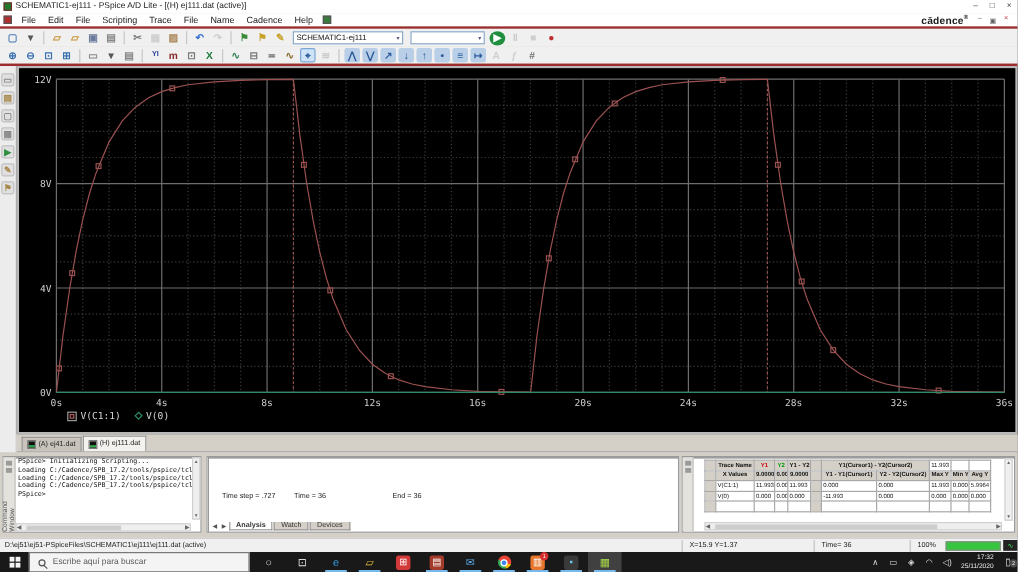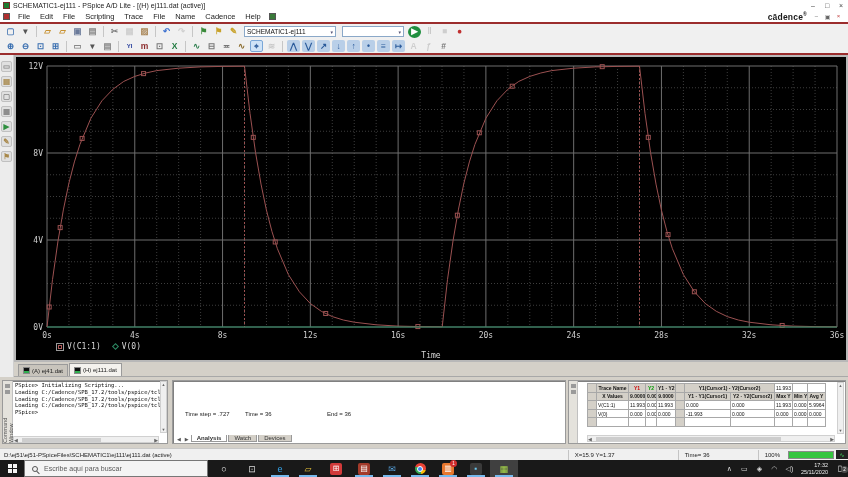--- a/index.html
+++ b/index.html
@@ -312,21 +312,20 @@
         <polyline points="31.0,270.0 821.0,270.0" fill="none" stroke="#2d8a64" stroke-width="1"></polyline>
       </svg>
     <div class="legend">
       <span class="lg-sqbox">
           <span class="lg-sq"></span>
         </span>
       <span>V(C1:1)</span>
       <span class="lg-diamond"></span>
       <span>V(0)</span>
     </div>
-    <div class="time-label">Time</div>
   </div>
 </div>
 
 <div class="doc-tabs">
   <span class="dtab">
       <span class="wavico"></span>
       <span>(A) ej41.dat</span>
     </span>
   <span class="dtab active">
       <span class="wavico"></span>

